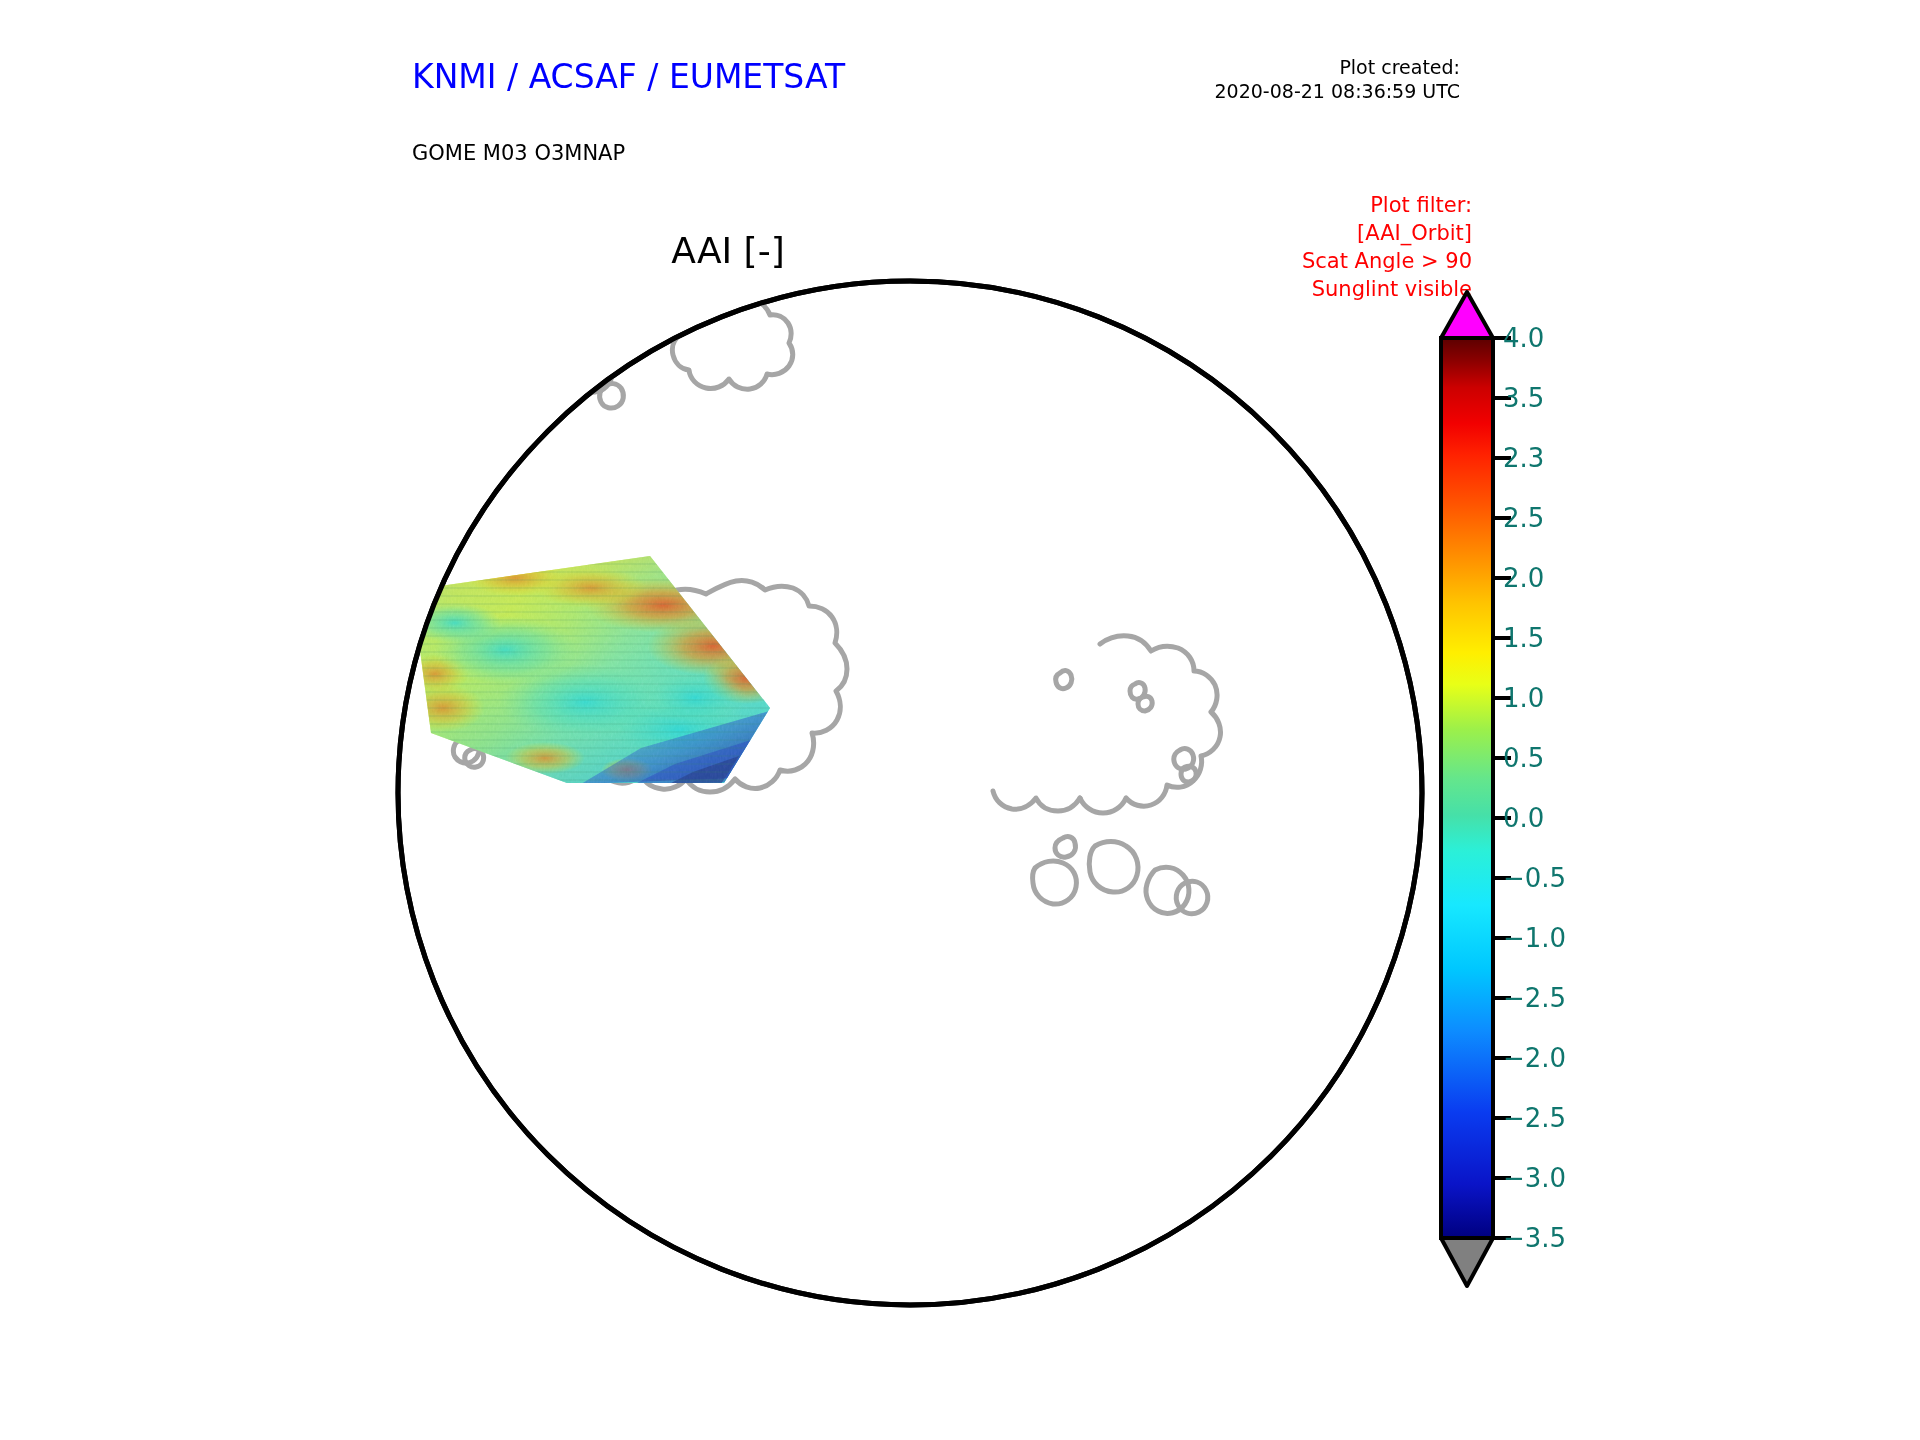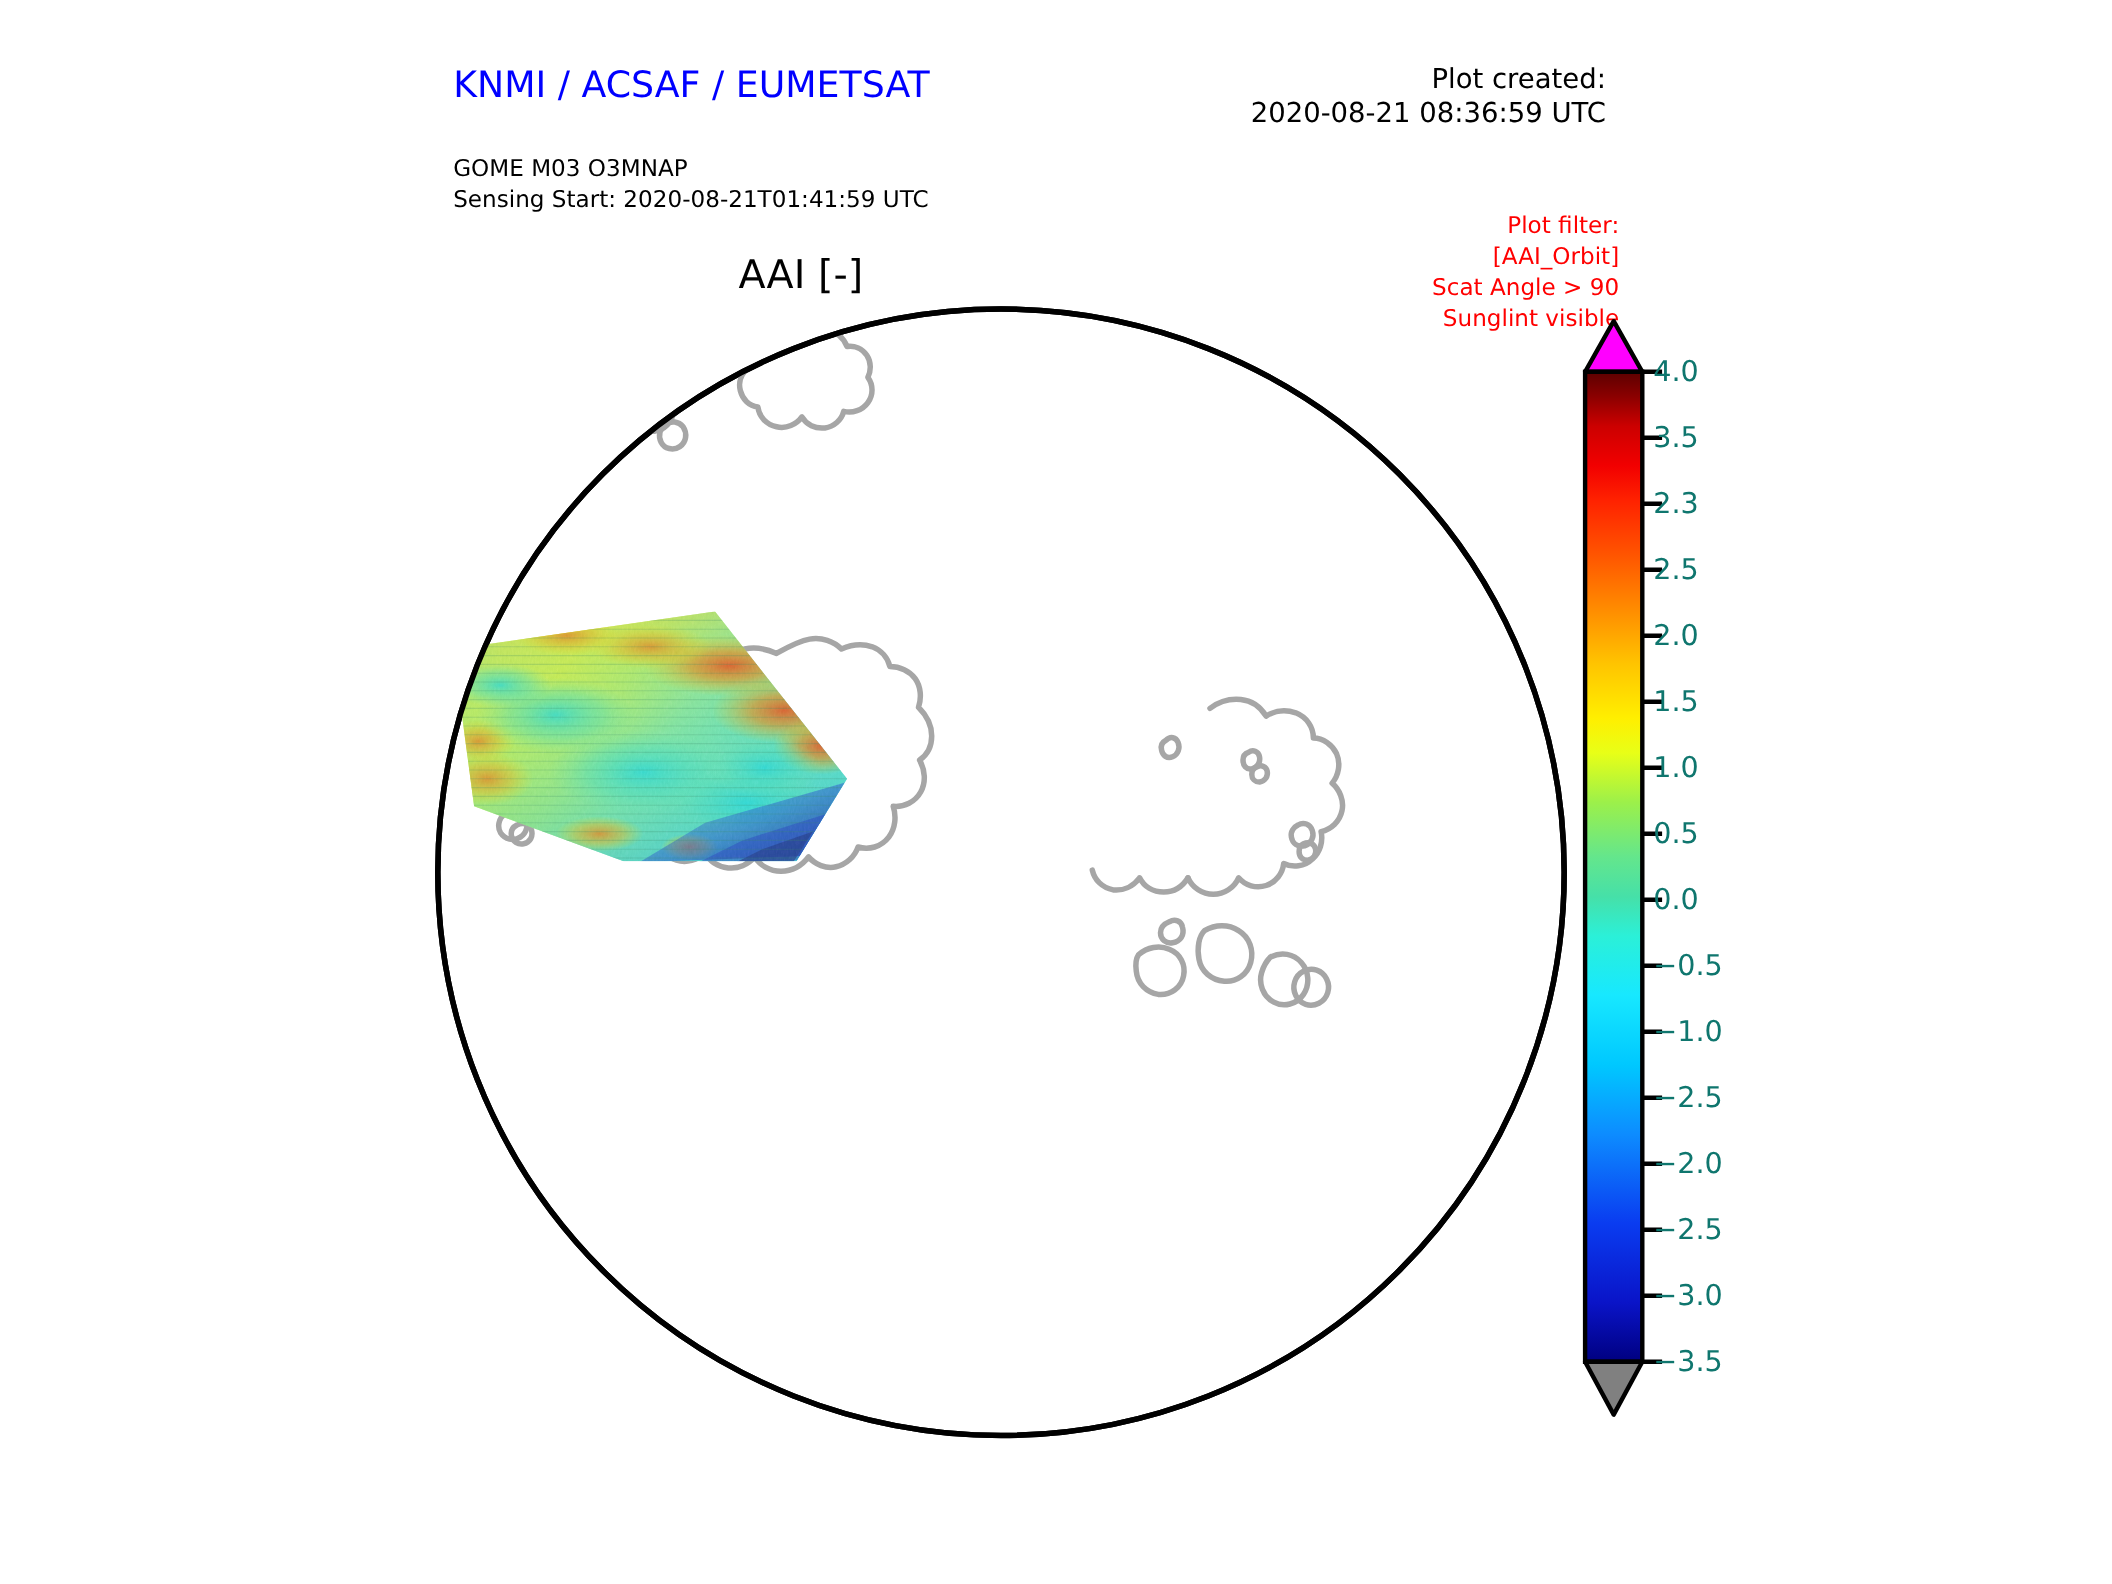--- a/index.html
+++ b/index.html
@@ -24,21 +24,21 @@
     color: #0000ff;
     white-space: nowrap;
     letter-spacing: 0px;
     text-align: center;
   }
   #plot-created-block {
     position: absolute;
     right: 460px;
     top: 56px;
     text-align: right;
-    font-size: 25px;
+    font-size: 19px;
     color: #000000;
     line-height: 1.25;
     white-space: nowrap;
   }
   #product-block {
     position: absolute;
     left: 412px;
     top: 140px;
     font-size: 21px;
     color: #000000;
@@ -99,21 +99,20 @@
 
 <div id="org-title">KNMI / ACSAF / EUMETSAT</div>
 
 <div id="plot-created-block">
   <div>Plot created:</div>
   <div>2020-08-21 08:36:59 UTC</div>
 </div>
 
 <div id="product-block">
   <div>GOME M03 O3MNAP</div>
-  <div>Sensing Start: 2020-08-21T01:41:59 UTC</div>
 </div>
 
 <div id="variable-title">AAI [-]</div>
 
 <div id="plot-filter-block">
   <div>Plot filter:</div>
   <div>[AAI_Orbit]</div>
   <div>Scat Angle &gt; 90</div>
   <div>Sunglint visible</div>
 </div>

